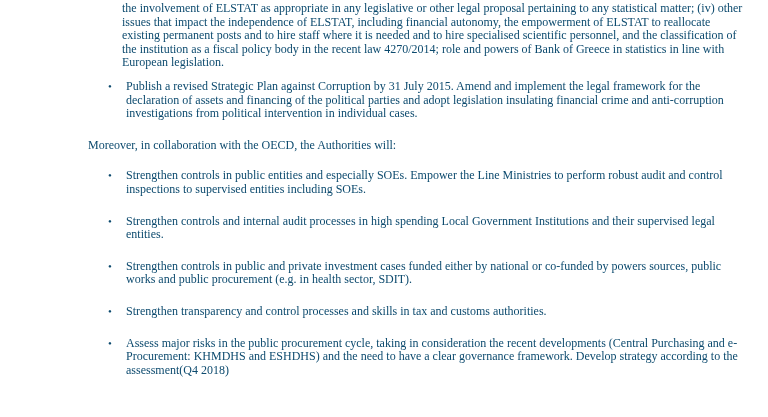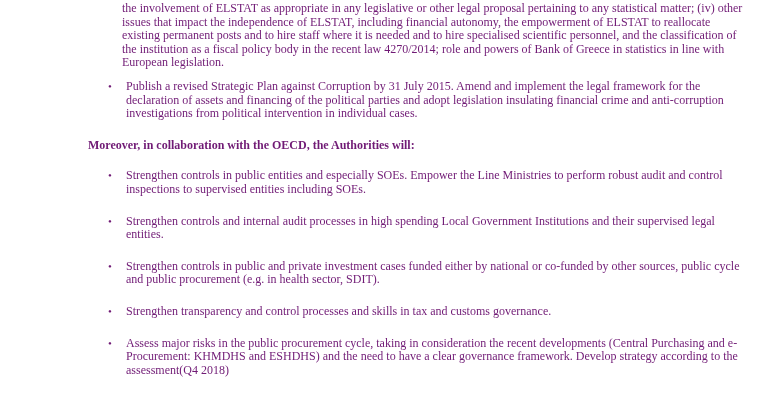--- a/index.html
+++ b/index.html
@@ -13,21 +13,21 @@
     overflow: hidden;
   }
   .page {
     position: relative;
     width: 768px;
     height: 417px;
     background: #ffffff;
     font-family: "Liberation Serif", "DejaVu Serif", serif;
     font-size: 12px;
     line-height: 13.6px;
-    color: #701a75;
+    color: #0c4a6e;
     border-radius: 8px;
     -webkit-font-smoothing: antialiased;
   }
   .para-continuation {
     margin: 0;
     padding: 2px 20px 0 122px;
     text-align: left;
   }
   .blist {
     list-style: none;
@@ -50,21 +50,20 @@
     width: 18px;
     font-size: 11px;
     line-height: 13.6px;
   }
   .btext {
     flex: 1 1 auto;
   }
   .moreover {
     margin: 13px 20px 0 88px;
     padding: 0;
-    font-weight: bold;
   }
 </style>
 </head>
 <body>
 
 <div class="page">
 
   <p class="para-continuation">the involvement of ELSTAT as appropriate in any legislative or other legal proposal pertaining to any statistical matter; (iv) other issues that impact the independence of ELSTAT, including financial autonomy, the empowerment of ELSTAT to reallocate existing permanent posts and to hire staff where it is needed and to hire specialised scientific personnel, and the classification of the institution as a fiscal policy body in the recent law 4270/2014; role and powers of Bank of Greece in statistics in line with European legislation.</p>
 
   <ul class="blist top">
@@ -80,25 +79,25 @@
     <li class="bitem">
       <span class="bullet">•</span>
       <span class="btext">Strengthen controls in public entities and especially SOEs. Empower the Line Ministries to perform robust audit and control inspections to supervised entities including SOEs.</span>
     </li>
     <li class="bitem">
       <span class="bullet">•</span>
       <span class="btext">Strengthen controls and internal audit processes in high spending Local Government Institutions and their supervised legal entities.</span>
     </li>
     <li class="bitem">
       <span class="bullet">•</span>
-      <span class="btext">Strengthen controls in public and private investment cases funded either by national or co-funded by other sources, public cycle and public procurement (e.g. in health sector, SDIT).</span>
+      <span class="btext">Strengthen controls in public and private investment cases funded either by national or co-funded by powers sources, public works and public procurement (e.g. in health sector, SDIT).</span>
     </li>
     <li class="bitem">
       <span class="bullet">•</span>
-      <span class="btext">Strengthen transparency and control processes and skills in tax and customs governance.</span>
+      <span class="btext">Strengthen transparency and control processes and skills in tax and customs authorities.</span>
     </li>
     <li class="bitem">
       <span class="bullet">•</span>
       <span class="btext">Assess major risks in the public procurement cycle, taking in consideration the recent developments (Central Purchasing and e-Procurement: KHMDHS and ESHDHS) and the need to have a clear governance framework. Develop strategy according to the assessment(Q4 2018)</span>
     </li>
   </ul>
 
 </div>
 
 </body></html>

